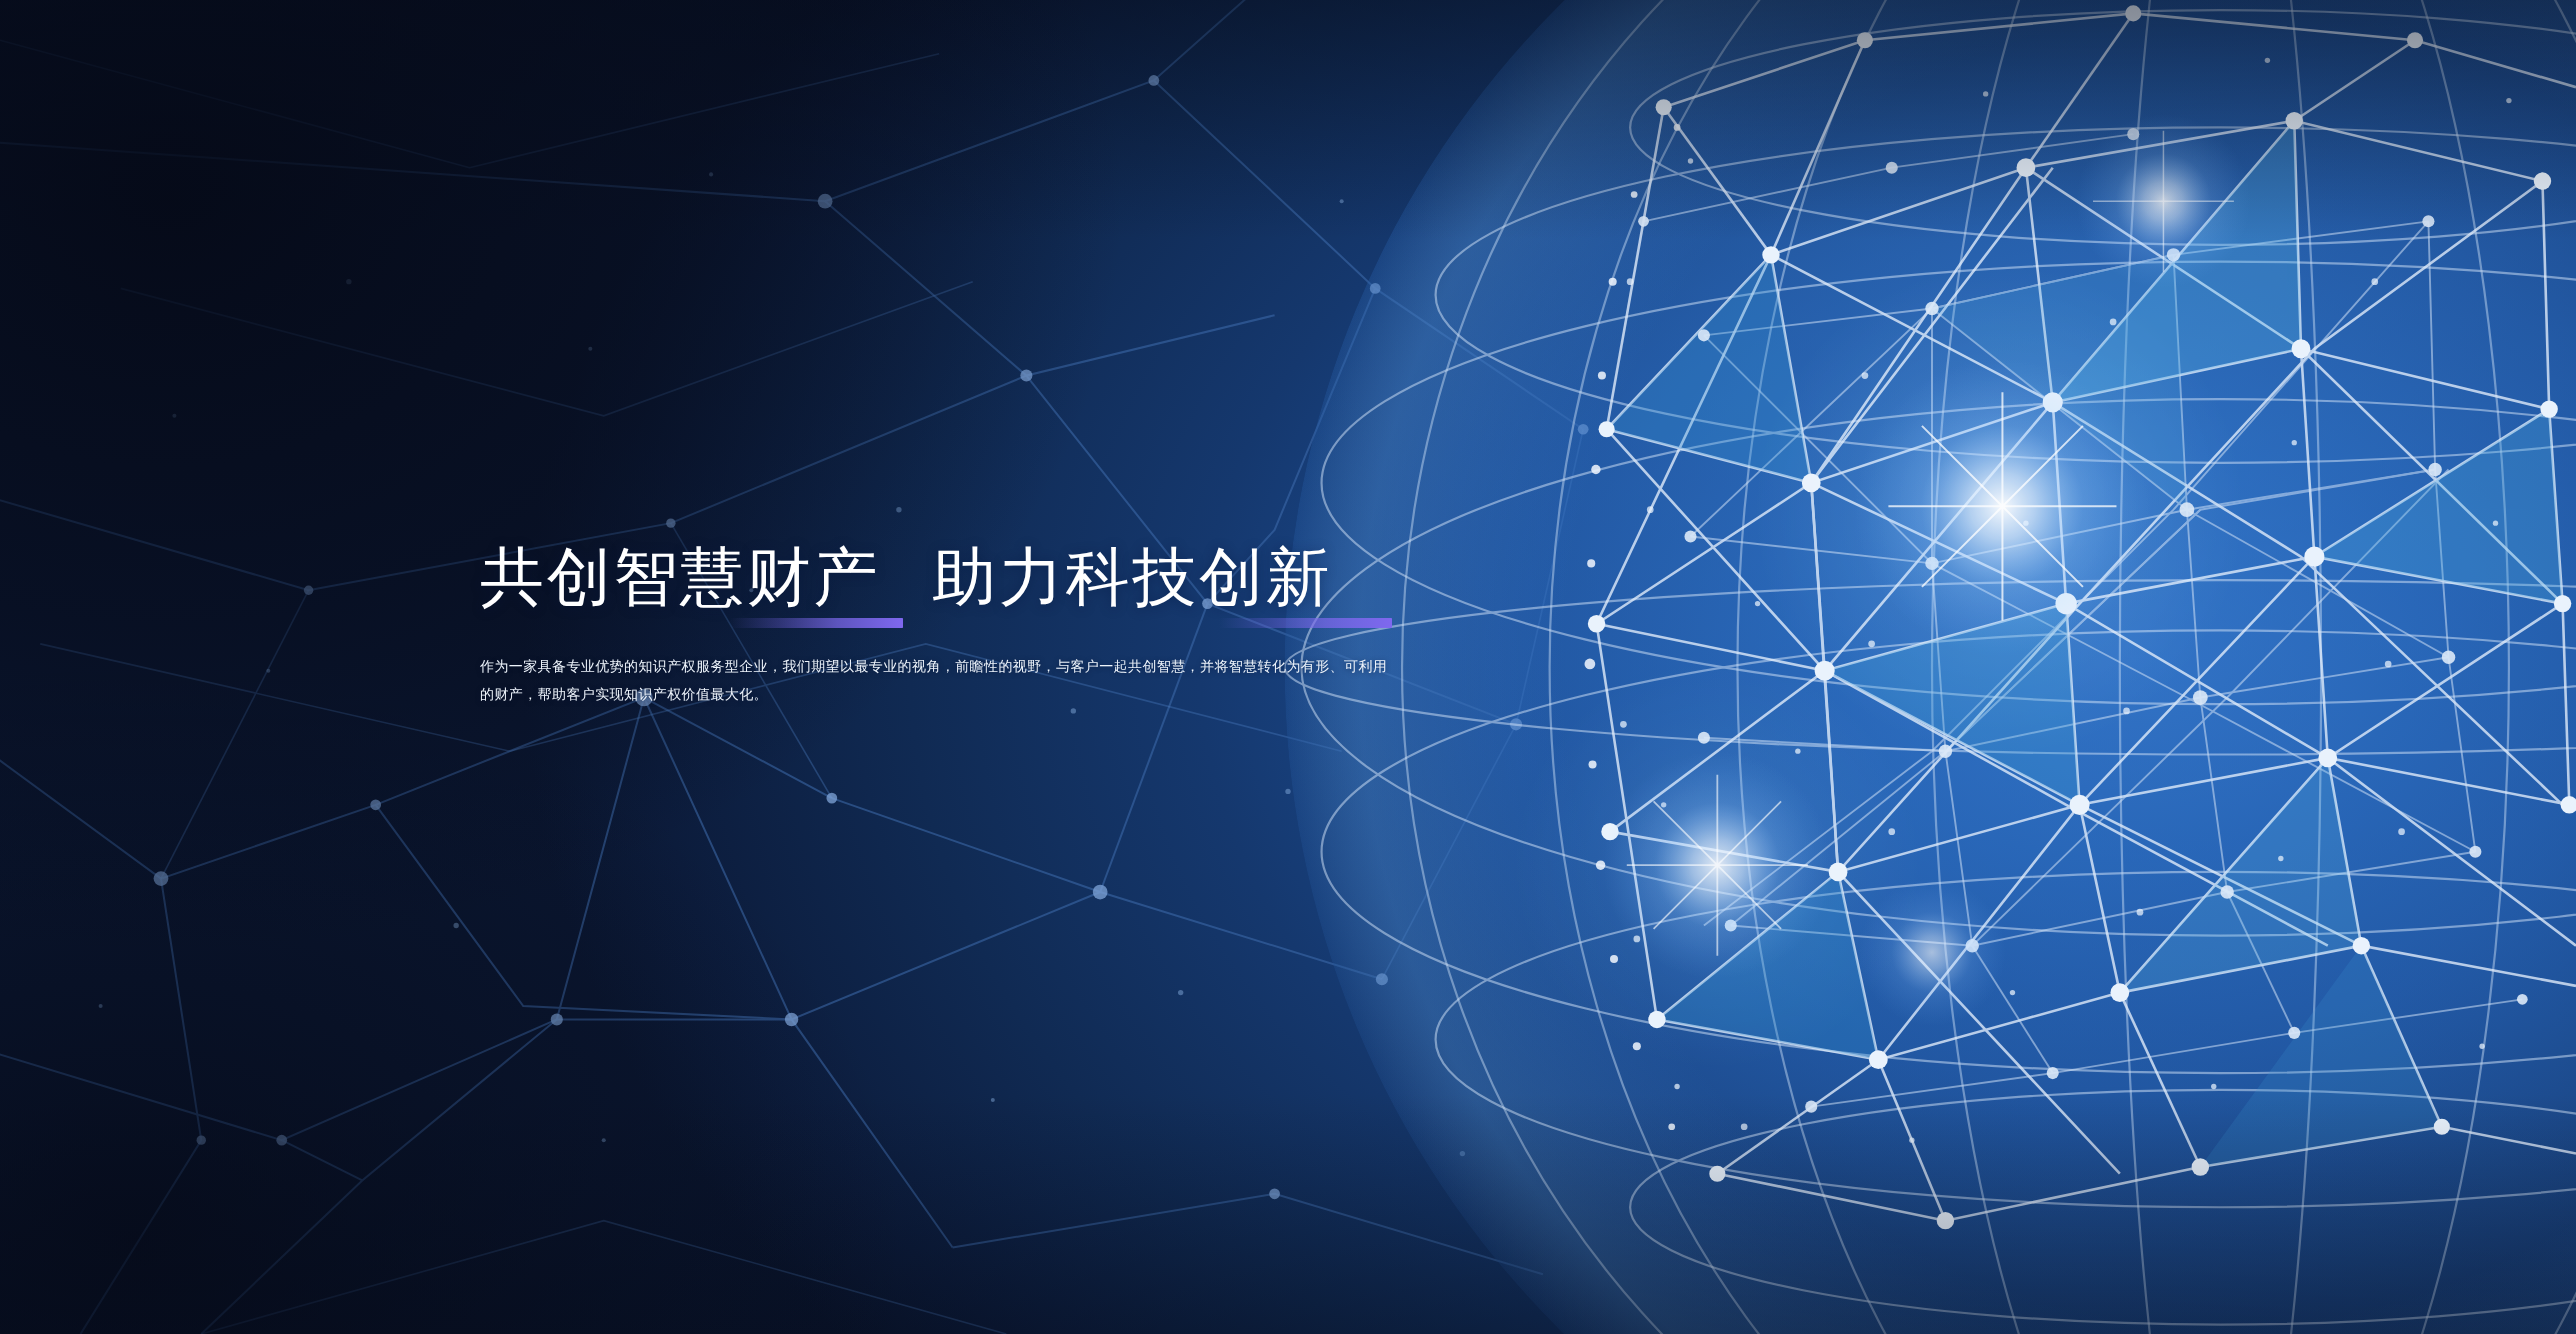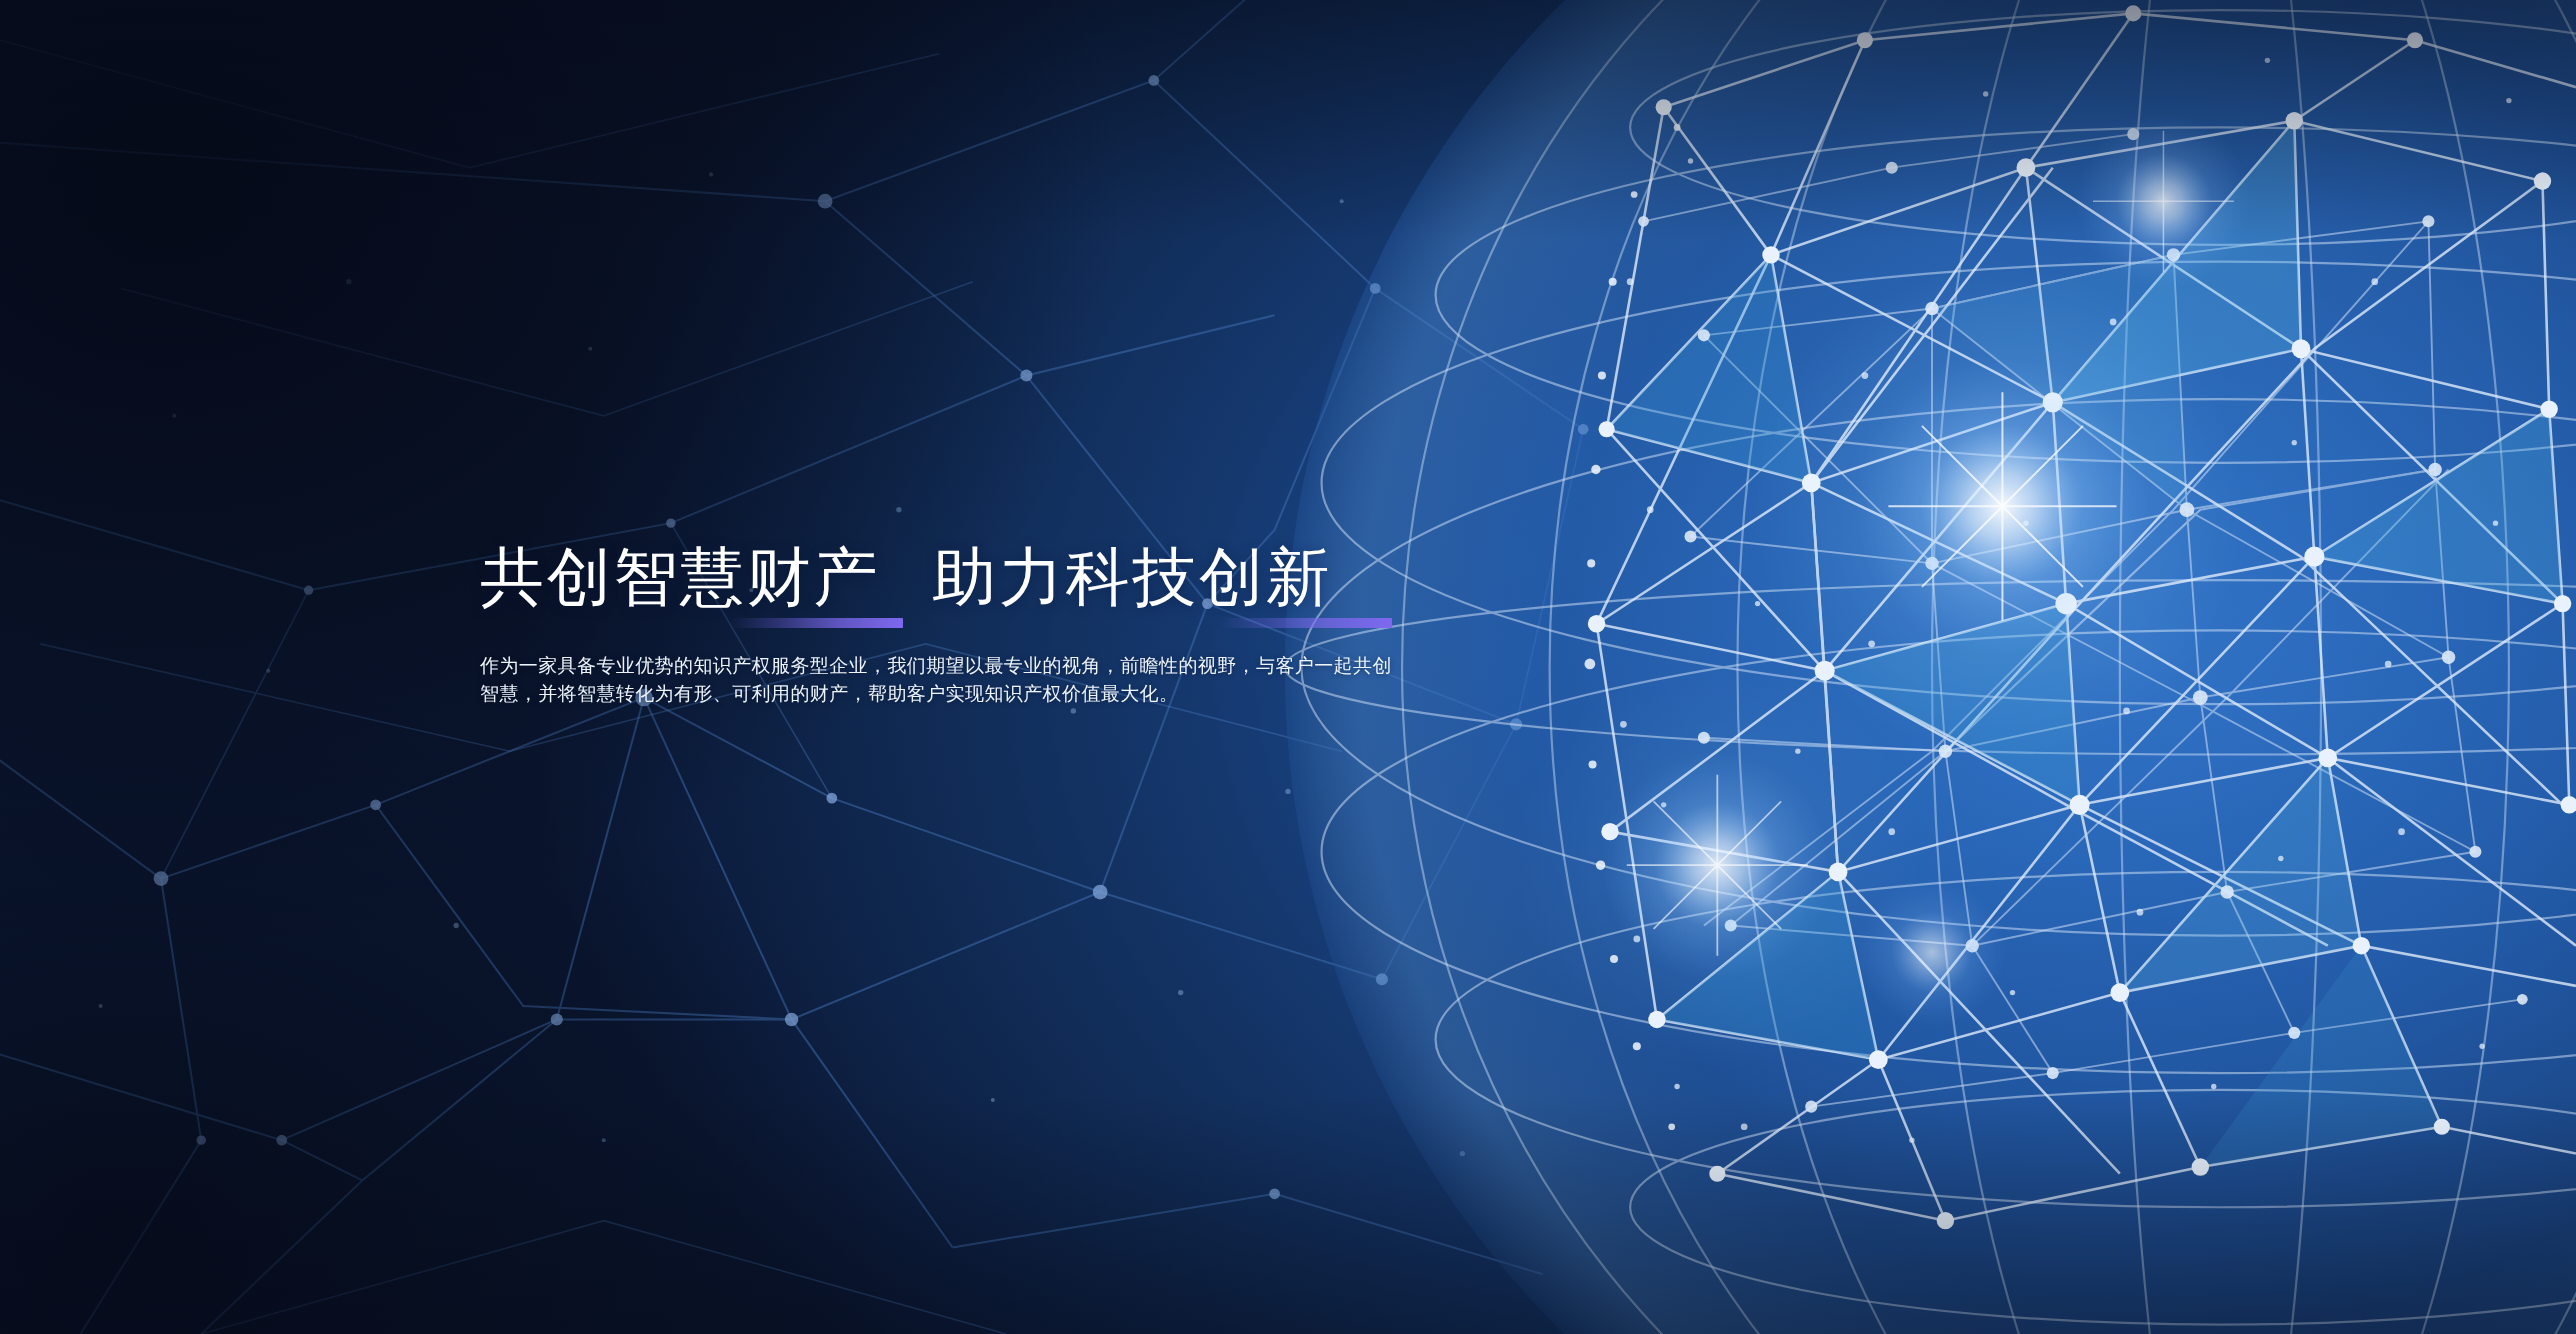--- a/index.html
+++ b/index.html
@@ -63,21 +63,21 @@
     height:10px;
     background:linear-gradient(to right, rgba(120,100,235,0) 0%, rgba(120,100,235,.30) 28%, rgba(124,104,236,.72) 62%, #7f68ef 100%);
     border-radius:0.7px;
   }
   .accent-bar.a1{left:250px;width:173px;}
   .accent-bar.a2{left:739px;width:173px;}
 
   .body-copy{
     margin:0;
     padding-top:19px;
-    font-size:19px;
+    font-size:14px;
     line-height:28px;
     color:#eef4fb;
     letter-spacing:0.4px;
     width:912px;
     text-shadow:0 0.7px 5.4px rgba(0,16,48,.5);
   }
 </style>
 </head>
 <body>
 

